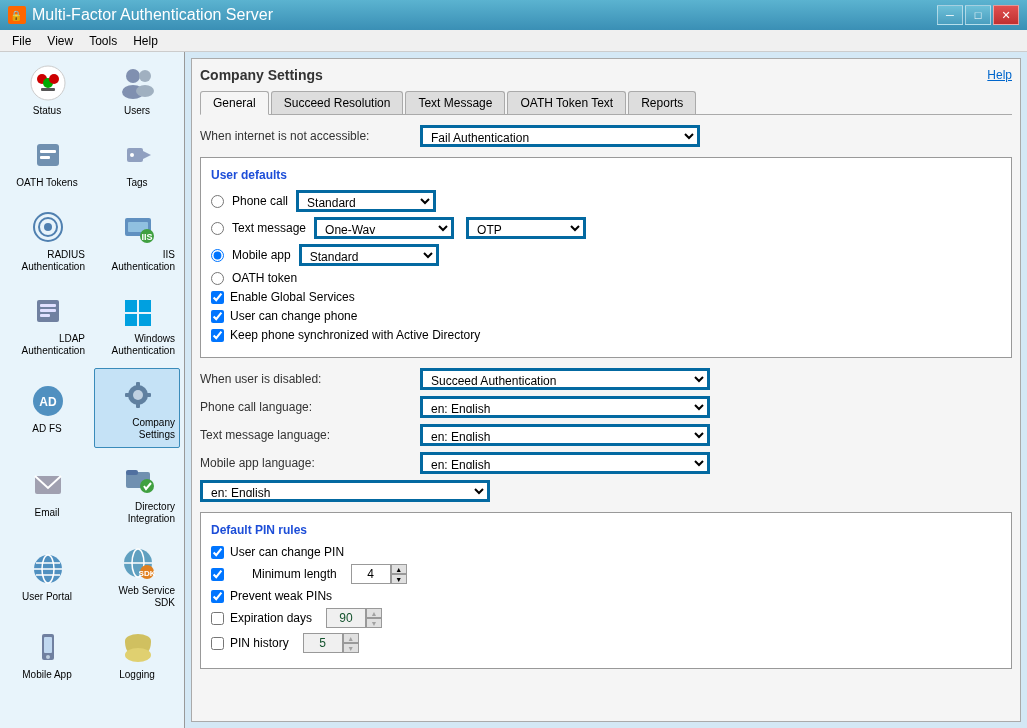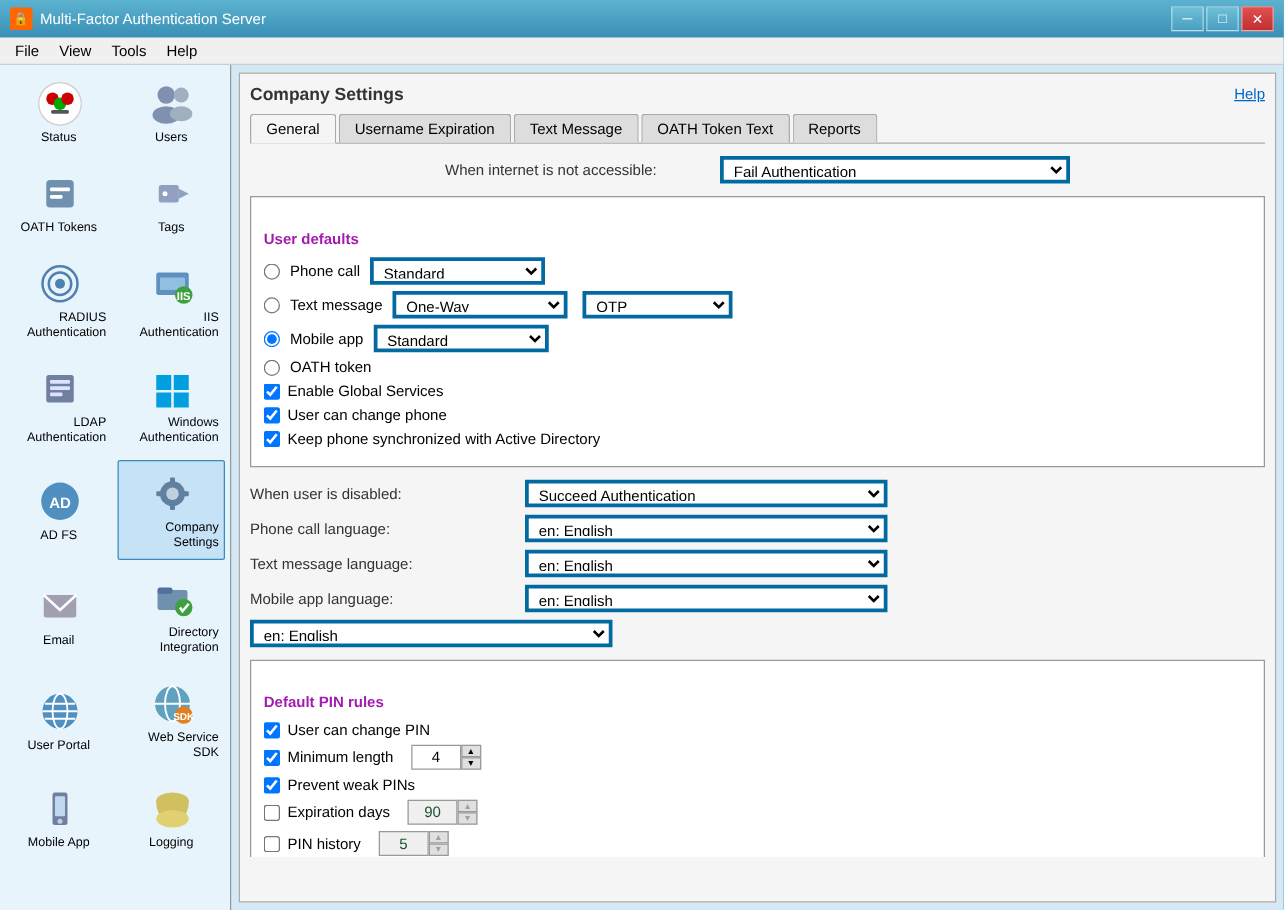--- a/index.html
+++ b/index.html
@@ -10,21 +10,21 @@
       background: linear-gradient(to bottom, #5bb3d0, #3a8fb5);
       height: 30px;
       display: flex;
       align-items: center;
       justify-content: space-between;
       padding: 0 8px;
       color: white;
     }
     .title-bar-left { display: flex; align-items: center; gap: 6px; }
     .title-bar-icon { width: 18px; height: 18px; background: #ff6600; border-radius: 2px; display: flex; align-items: center; justify-content: center; color: white; font-size: 10px; font-weight: bold; }
-    .title-bar-text { font-size: 12px; color: white; }
+    .title-bar-text { font-size: 16px; color: white; }
     .title-bar-controls { display: flex; gap: 2px; }
     .win-btn {
       width: 26px; height: 20px; border: 1px solid rgba(255,255,255,0.5);
       background: linear-gradient(to bottom, #6ec0d8, #4a9ebf);
       color: white; font-size: 11px; cursor: pointer; display: flex; align-items: center; justify-content: center;
     }
     .win-btn.close { background: linear-gradient(to bottom, #e05050, #c03030); }
 
     
     .menu-bar {
@@ -109,21 +109,21 @@
       border: 3px solid #0369a1; padding: 2px 4px; font-size: 12px; background: white;
       height: 22px;
     }
     select.wide { width: 280px; }
     select.medium { width: 140px; }
     select.small { width: 120px; }
 
     .section-box {
       border: 1px solid #999; background: white; padding: 10px; margin-bottom: 10px;
     }
-    .section-title { font-size: 12px; font-weight: bold; margin-bottom: 8px; color: #a21caf; margin-top: 16px; }
+    .section-title { font-size: 12px; font-weight: bold; margin-bottom: 8px; color: #1d4ed8; }
 
     
     .radio-row { display: flex; align-items: center; margin-bottom: 5px; gap: 8px; }
     .checkbox-row { display: flex; align-items: center; margin-bottom: 5px; gap: 6px; }
     input[type="radio"], input[type="checkbox"] { margin: 0; }
 
     
     .spinbox { display: flex; align-items: center; }
     .spinbox input { width: 40px; height: 20px; border: 1px solid #999; text-align: center; font-size: 12px; }
     .spin-btns { display: flex; flex-direction: column; }
@@ -353,29 +353,29 @@
   <div class="content-area">
     <div class="content-panel">
 
       <div class="panel-header">
         <span class="panel-title">Company Settings</span>
         <a class="help-link">Help</a>
       </div>
 
       <div class="tabs">
         <div class="tab active">General</div>
-        <div class="tab">Username Expiration</div>
+        <div class="tab">Succeed Resolution</div>
         <div class="tab">Text Message</div>
         <div class="tab">OATH Token Text</div>
         <div class="tab">Reports</div>
       </div>
 
       <div style="overflow-y:auto; max-height: 560px;">
 
-        <div class="form-row" style="margin-bottom:10px;justify-content:center;">
+        <div class="form-row" style="margin-bottom:10px;">
           <span class="form-label">When internet is not accessible:</span>
           <select class="wide">
             <option>Fail Authentication</option>
             <option>Succeed Authentication</option>
           </select>
         </div>
 
         <div class="section-box">
           <div class="section-title">User defaults</div>
 
@@ -479,21 +479,21 @@
         <div class="section-box">
           <div class="section-title">Default PIN rules</div>
 
           <div class="checkbox-row">
             <input type="checkbox" checked="" style="">
             <span>User can change PIN</span>
           </div>
 
           <div class="checkbox-row">
             <input type="checkbox" checked="" style="">
-            <span style="margin-right:8px;">Minimum length</span>
+            <span style="margin-right:8px;margin-left:22px;">Minimum length</span>
             <div class="spinbox">
               <input type="text" value="4" style="">
               <div class="spin-btns">
                 <button class="spin-btn">▲</button>
                 <button class="spin-btn">▼</button>
               </div>
             </div>
           </div>
 
           <div class="checkbox-row">

